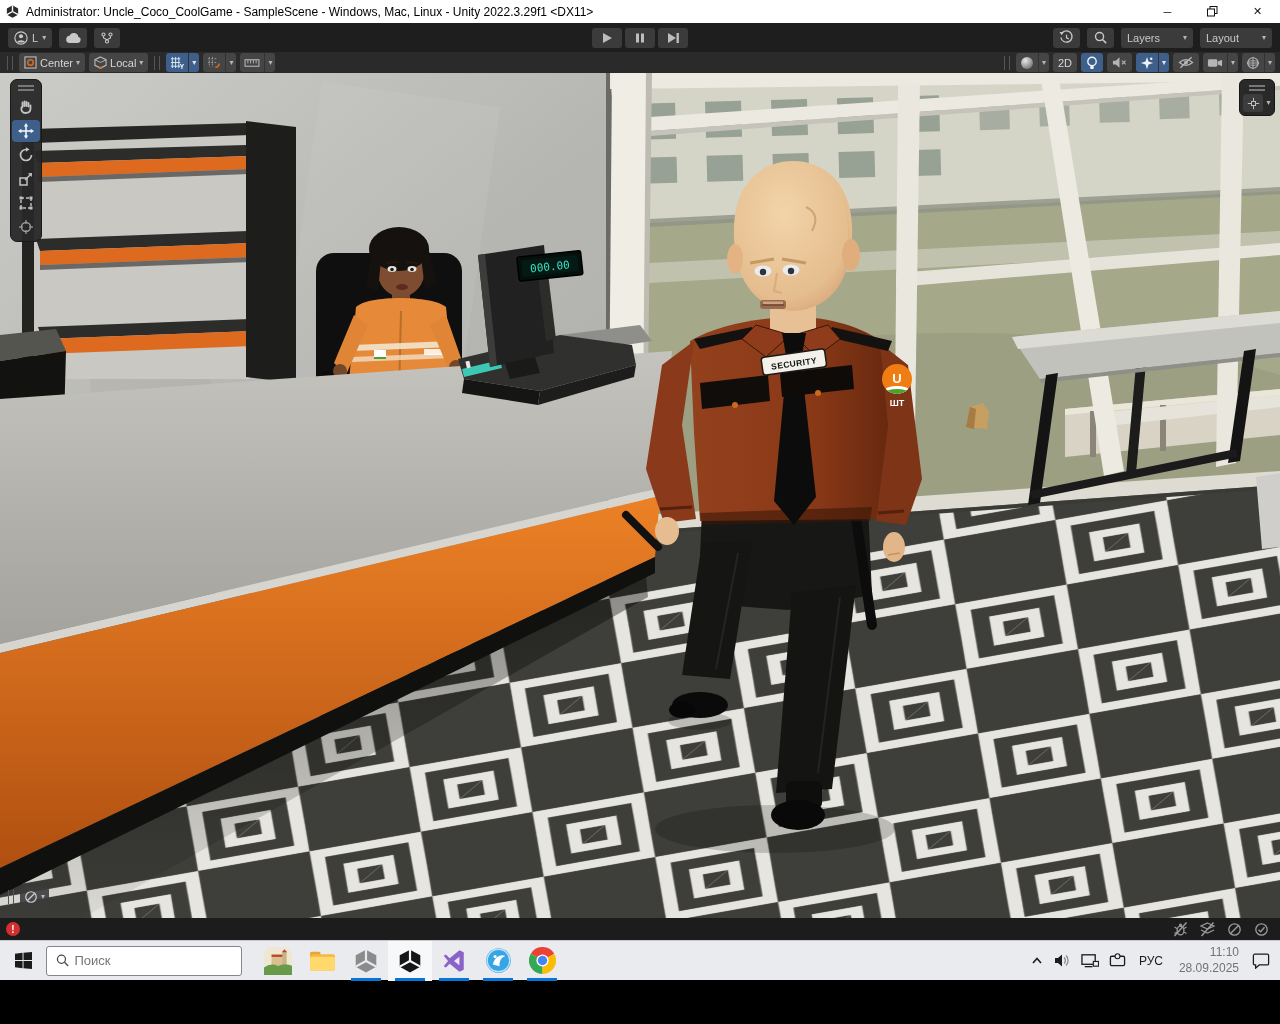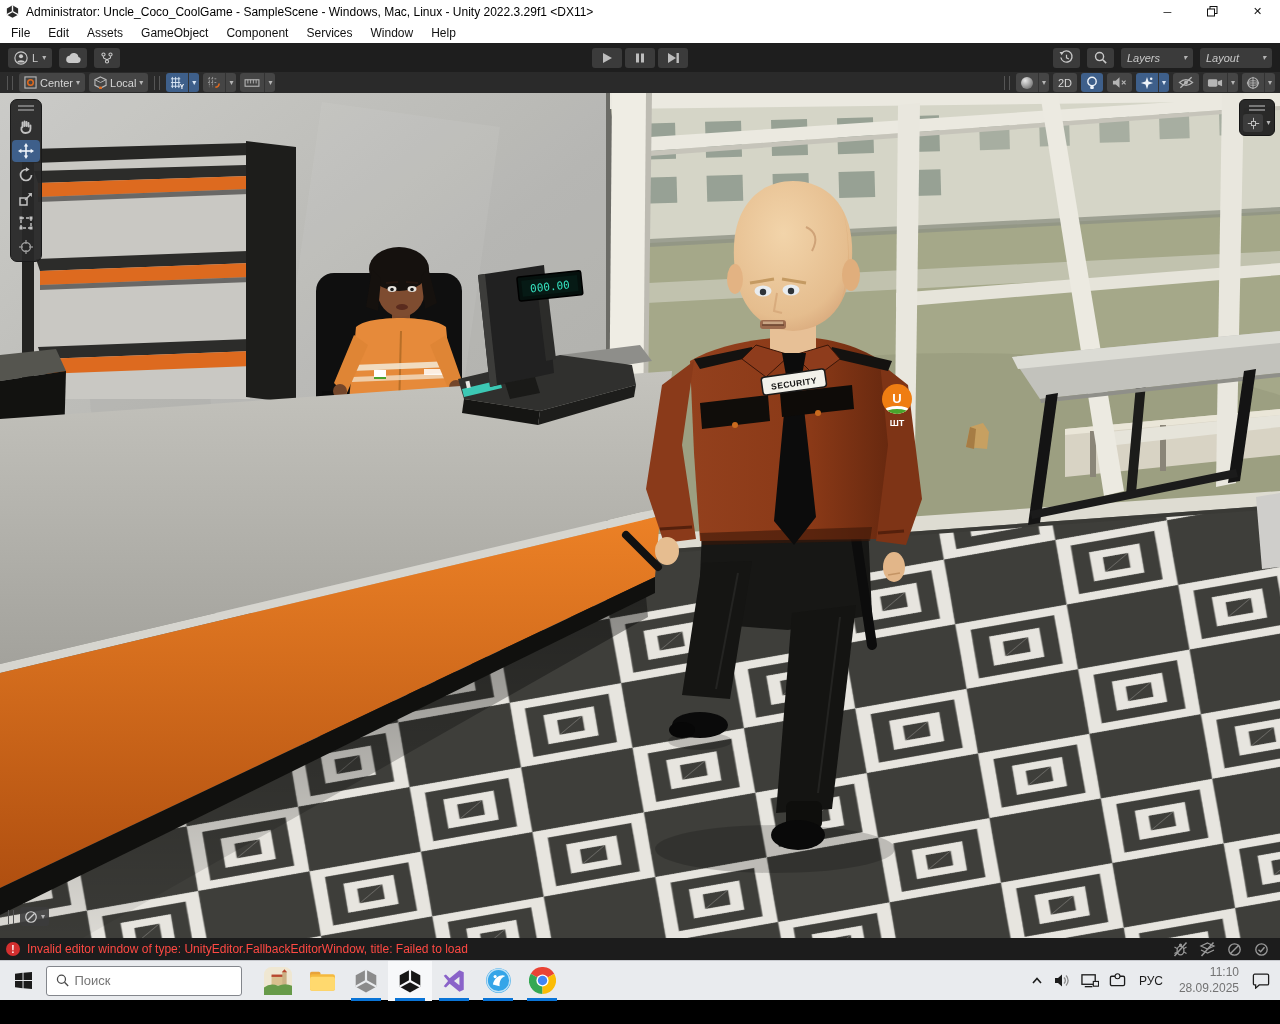--- a/index.html
+++ b/index.html
@@ -13,21 +13,21 @@
   .win-btn { width:45px; height:23px; display:flex; align-items:center; justify-content:center; font-size:11px; color:#111; }
 
   
   .menubar { height:20px; background:#ffffff; display:flex; align-items:center; padding-left:2px; flex:none; }
   .menu-item { font-size:12px; color:#111; padding:2px 9px; }
 
   
   .toolbar { height:29px; background:#1e1e1e; display:flex; align-items:center; padding:0 8px; position:relative; flex:none; }
   .tb-btn { background:#3b3b3b; height:20px; border-radius:3px; color:#c9c9c9; display:flex; align-items:center; font-size:11px; padding:0 6px; gap:4px; margin-right:7px; }
   .tb-center { position:absolute; left:50%; transform:translateX(-50%); display:flex; gap:3px; }
-  .tb-right { margin-left:auto; display:flex; align-items:center;font-style:italic; }
+  .tb-right { margin-left:auto; display:flex; align-items:center; }
   .tb-play { width:30px; height:20px; background:#3b3b3b; border-radius:3px; display:flex; align-items:center; justify-content:center; }
   .tb-dd { min-width:72px; justify-content:space-between; }
   .caret { font-size:8px; color:#b5b5b5; line-height:1; }
 
   
   .tabbar { height:22px; background:#1b1b1b; display:flex; align-items:flex-end; padding-left:1px; flex:none; }
   .tab { height:20px; background:#2e2e2e; color:#c6c6c6; font-size:12px; display:flex; align-items:center; gap:6px; padding:0 11px; border-radius:4px 4px 0 0; }
 
   
   .scene-toolbar { height:21px; background:#2a2a2a; display:flex; align-items:center; padding:0 5px; gap:4px; flex:none; }
@@ -150,30 +150,20 @@
       <div class="win-btn">
         <svg width="11" height="11" viewBox="0 0 11 11">
           <rect x="3" y="0.5" width="7" height="7" fill="none" stroke="#111" stroke-width="1"></rect>
           <rect x="0.5" y="3" width="7" height="7" fill="#fff" stroke="#111" stroke-width="1"></rect>
         </svg>
       </div>
       <div class="win-btn">✕</div>
     </div>
   </div>
 
-  <div class="menubar">
-    <span class="menu-item">File</span>
-    <span class="menu-item">Edit</span>
-    <span class="menu-item">Assets</span>
-    <span class="menu-item">GameObject</span>
-    <span class="menu-item">Component</span>
-    <span class="menu-item">Services</span>
-    <span class="menu-item">Window</span>
-    <span class="menu-item">Help</span>
-  </div>
 
   <div class="toolbar">
     <div class="tb-btn">
       <svg width="14" height="14" viewBox="0 0 16 16">
         <circle cx="8" cy="8" r="7" fill="none" stroke="#c9c9c9" stroke-width="1.3"></circle>
         <circle cx="8" cy="6" r="2.3" fill="#c9c9c9"></circle>
         <path d="M3.5,13 C4,9.8 12,9.8 12.5,13" fill="#c9c9c9"></path>
       </svg>
       <span>L</span>
       <span class="caret">▾</span>
@@ -698,21 +688,20 @@
           <circle cx="8" cy="8" r="6" fill="none" stroke="#cfcfcf" stroke-width="1.4"></circle>
           <line x1="4" y1="12" x2="12" y2="4" stroke="#cfcfcf" stroke-width="1.4"></line>
         </svg>
         <span class="caret">▾</span>
       </div>
     </div>
   </div>
 
   <div class="statusbar">
     <div class="err-ico">!</div>
-    <div class="err-text">Invalid editor window of type: UnityEditor.FallbackEditorWindow, title: Failed to load</div>
     <div class="sb-right">
       <svg width="17" height="17" viewBox="0 0 17 17">
         <ellipse cx="8.5" cy="9.5" rx="3.4" ry="4.4" fill="none" stroke="#9a9a9a" stroke-width="1.3"></ellipse>
         <circle cx="8.5" cy="4" r="1.6" fill="#9a9a9a"></circle>
         <g stroke="#9a9a9a" stroke-width="1.1">
             <line x1="5" y1="7.5" x2="2.5" y2="6"></line>
             <line x1="5" y1="11" x2="2.5" y2="12.5"></line>
             <line x1="12" y1="7.5" x2="14.5" y2="6"></line>
             <line x1="12" y1="11" x2="14.5" y2="12.5"></line>
           </g>

